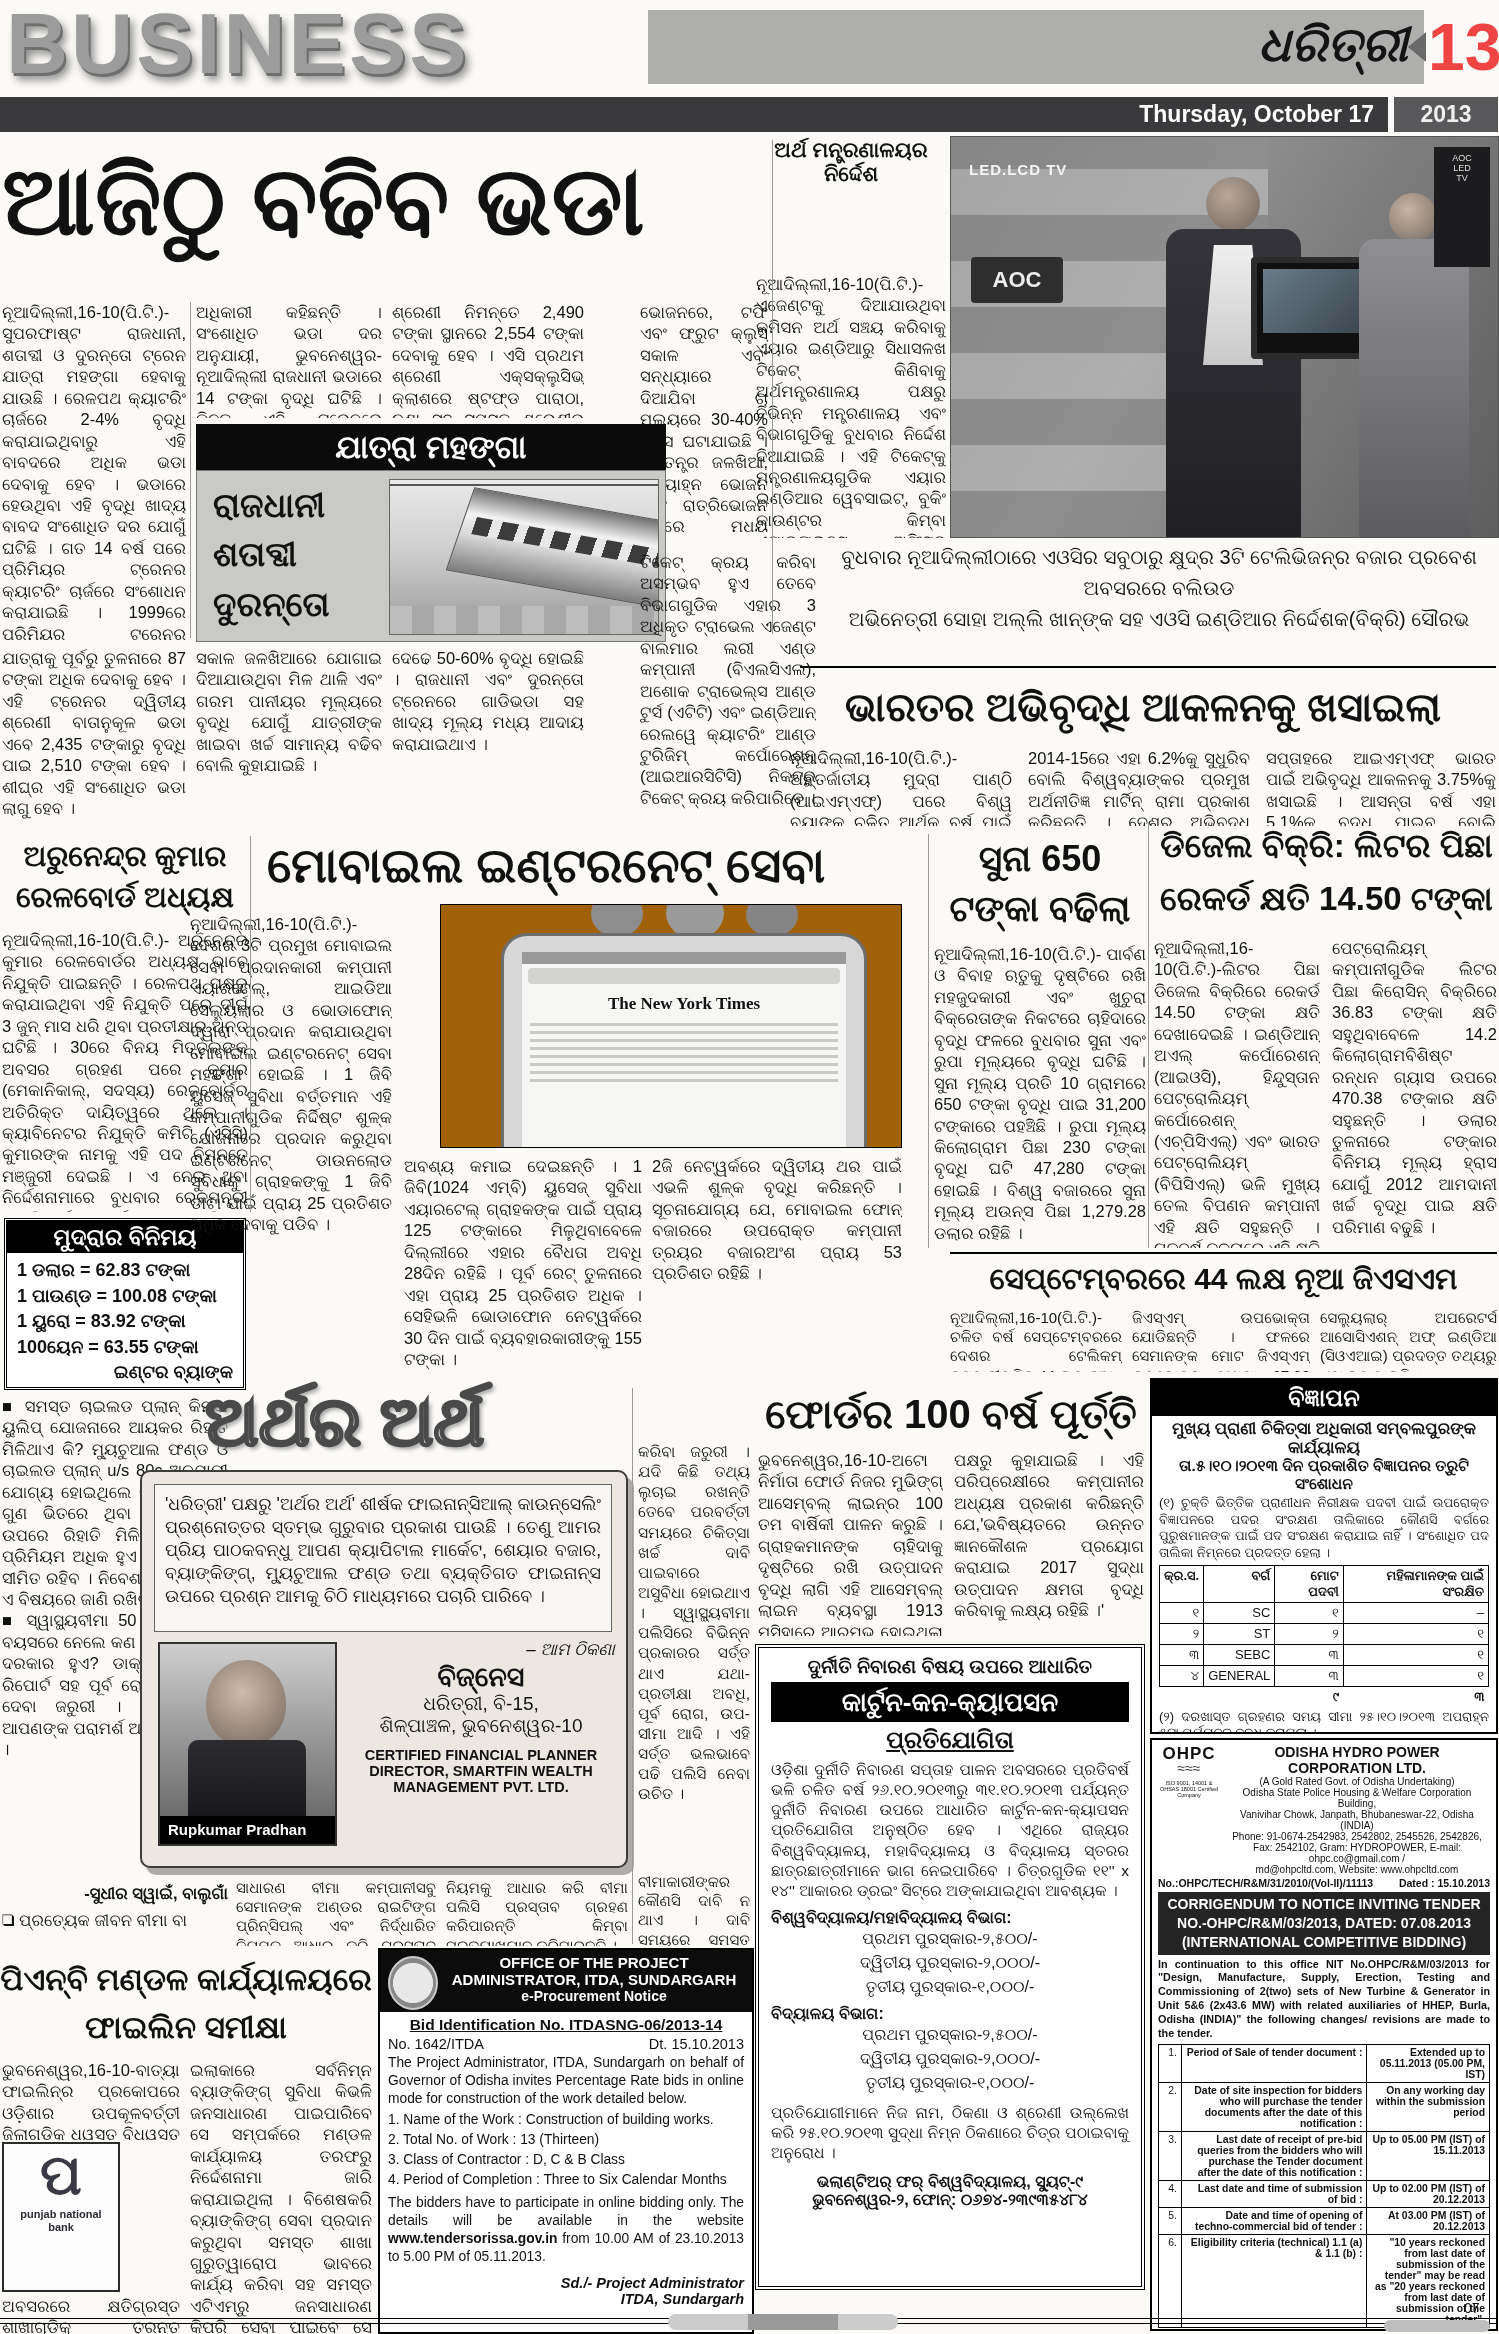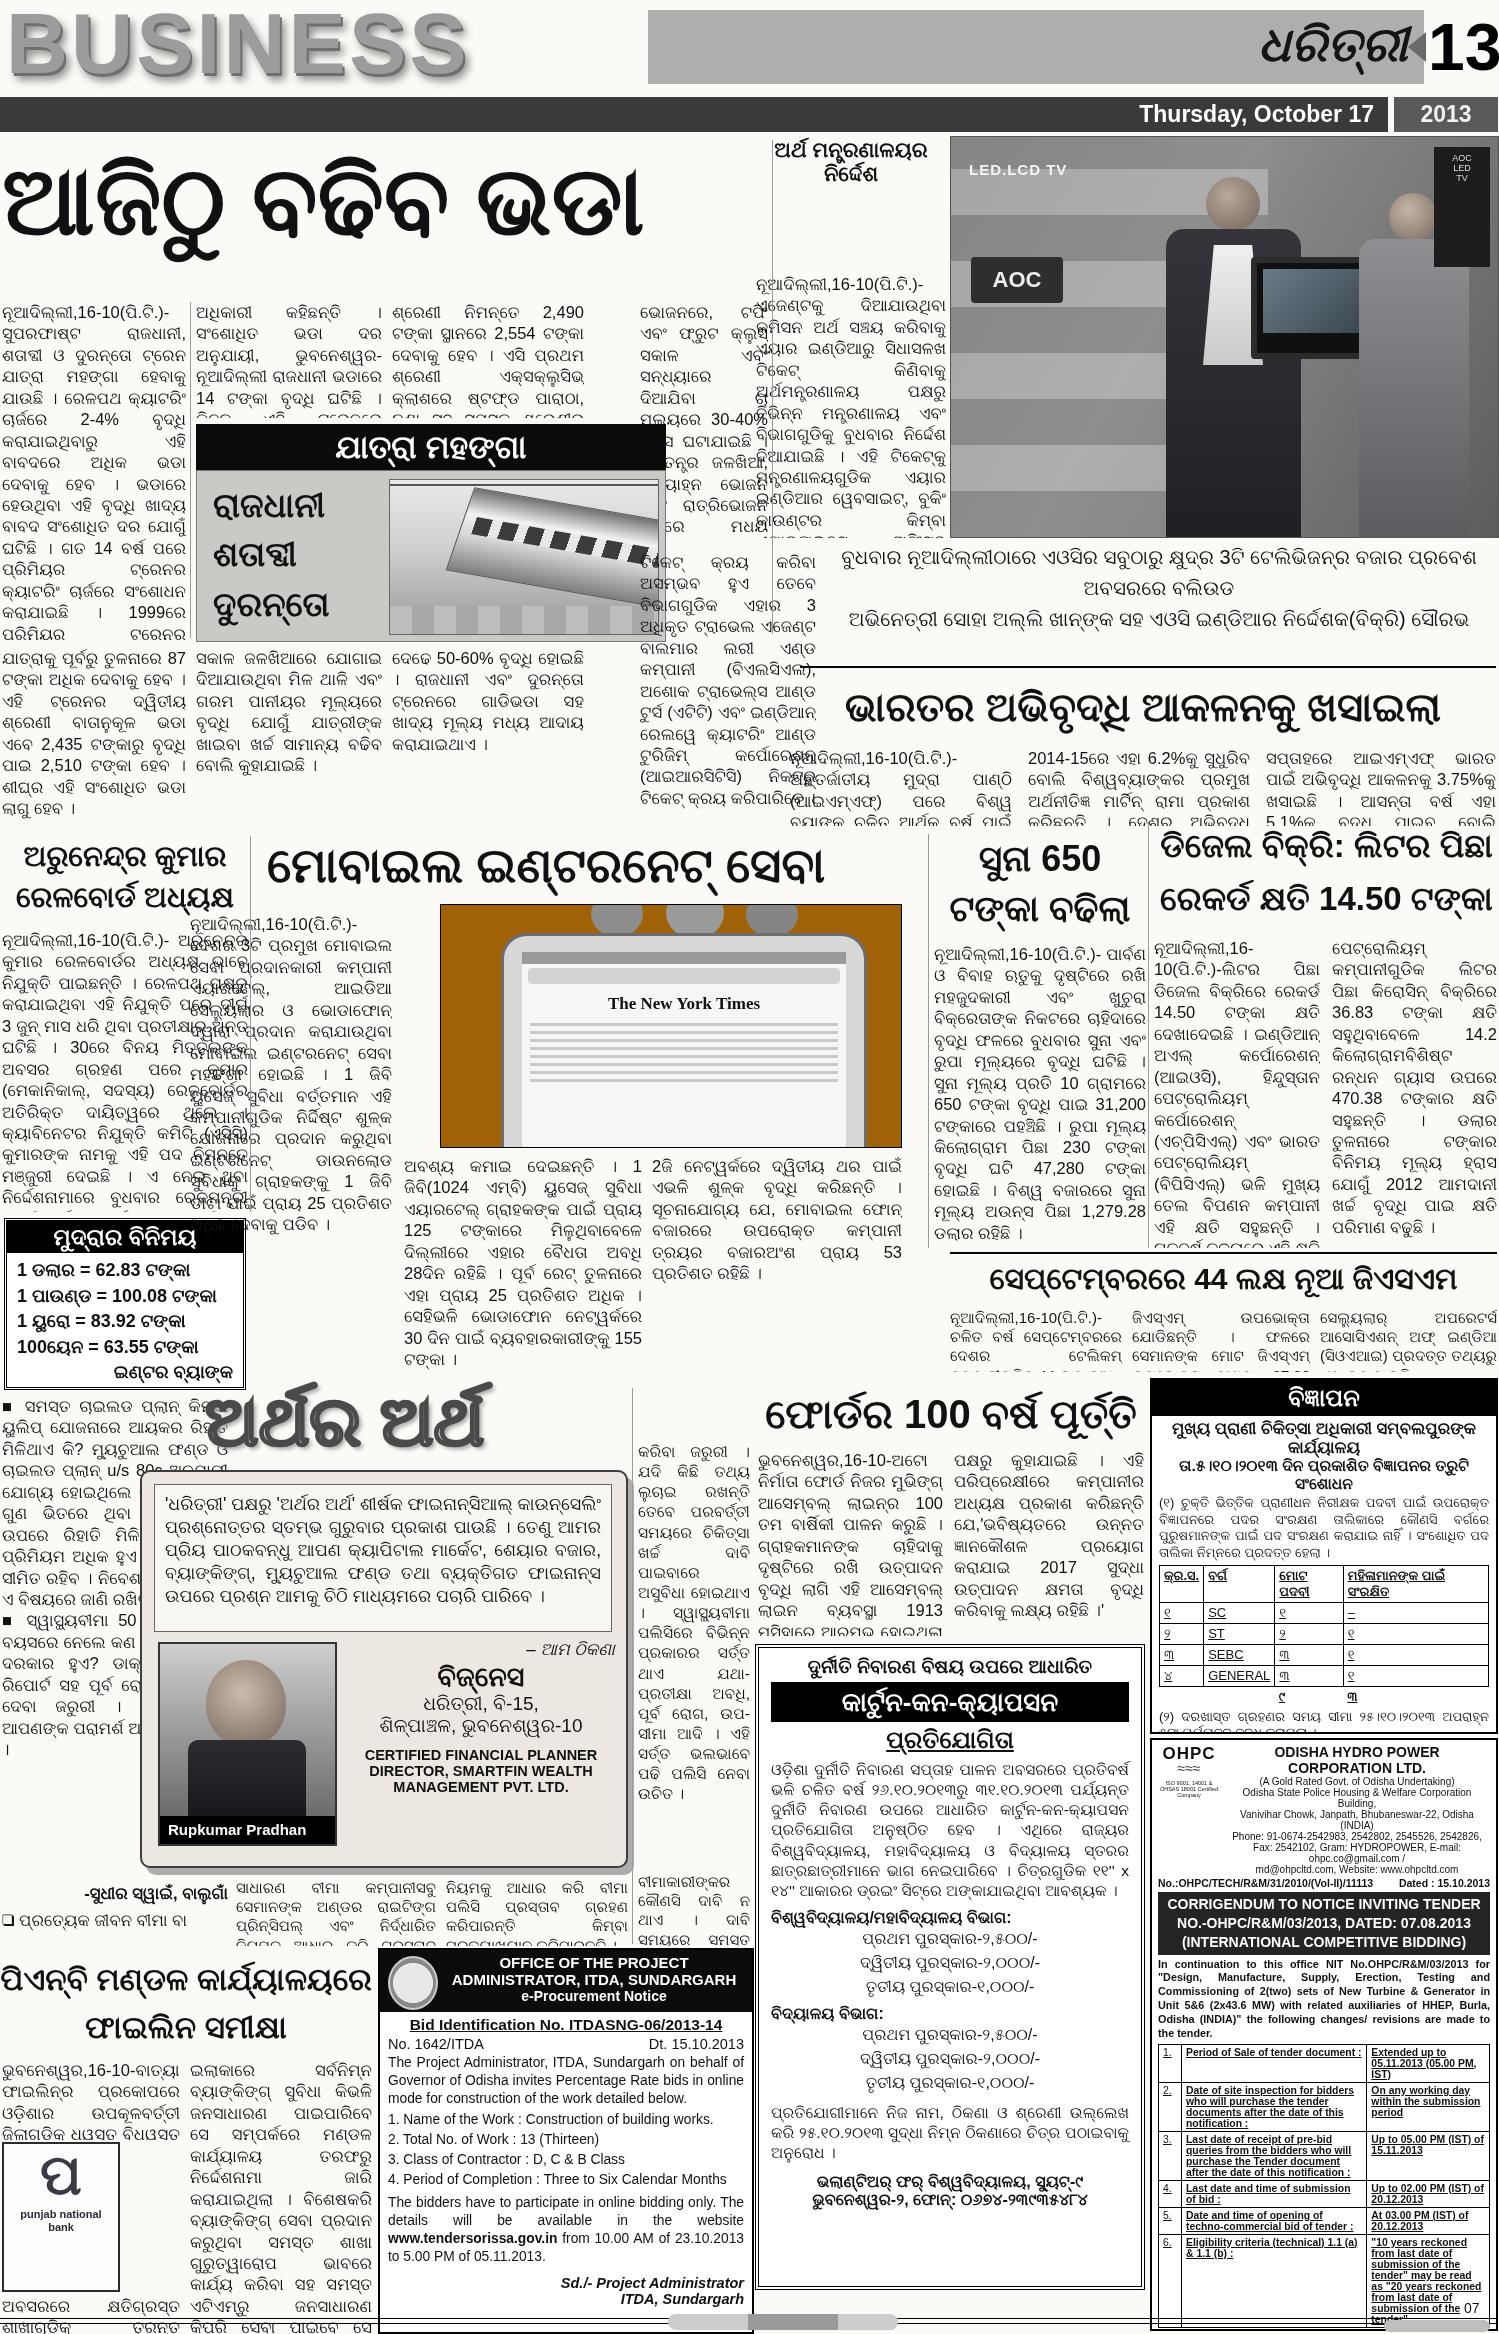--- a/index.html
+++ b/index.html
@@ -8,34 +8,34 @@
   .abs{position:absolute;}
   .txt{font-size:16.5px;line-height:1.3;text-align:justify;overflow:hidden;}
   .sm{font-size:15px;line-height:1.28;text-align:justify;overflow:hidden;}
   .b{font-weight:bold;} .c{text-align:center;} .i{font-style:italic;}
   .hl{font-weight:bold;line-height:1.15;}
   .vr{position:absolute;width:1px;background:#9a9a9a;}
   .hrule{position:absolute;background:#000;}
   .photobox{position:absolute;overflow:hidden;}
   .capbar{position:absolute;left:0;right:0;bottom:0;background:#000;color:#fff;}
   table{border-collapse:collapse;}
-  td,th{border:1px solid #000;padding:2px 4px;vertical-align:top;text-align:left;text-decoration:underline;}
+  td,th{border:1px solid #000;padding:2px 4px;vertical-align:top;text-align:right;}
   .noborder td{border:none;}
 </style>
 </head>
 <body>
 
 <div id="page">
 
   <div class="abs" style="left:6px;top:-6px;width:636px;height:96px;font-size:86px;font-weight:900;letter-spacing:3px;color:#9c9c9c;text-shadow:2px 3px 0 #6f6f6f,5px 7px 8px rgba(0,0,0,.45);">BUSINESS</div>
   <div class="abs" style="left:648px;top:10px;width:776px;height:74px;background:#aeaeac;">
     <div style="position:absolute;right:16px;top:6px;font-size:48px;font-weight:bold;font-style:italic;color:#141414;font-family:'DejaVu Sans',sans-serif;">ଧରିତ୍ରୀ</div>
   </div>
   <div class="abs" style="left:1408px;top:32px;width:0;height:0;border-top:15px solid transparent;border-bottom:15px solid transparent;border-right:18px solid #6a6a6a;"></div>
-  <div class="abs c" style="left:1428px;top:2px;width:70px;height:90px;font-size:66px;font-weight:900;line-height:90px;color:#000000;">13</div>
+  <div class="abs c" style="left:1428px;top:2px;width:70px;height:90px;font-size:66px;font-weight:900;line-height:90px;color:#ef4444;">13</div>
 
   <div class="abs" style="left:0;top:97px;width:1388px;height:35px;background:#3a3a3c;color:#fff;font-size:23px;font-weight:bold;line-height:35px;text-align:right;padding-right:14px;box-sizing:border-box;">Thursday, October 17</div>
   <div class="abs c" style="left:1394px;top:97px;width:104px;height:35px;background:#59595b;color:#f0f0f0;font-size:23px;font-weight:bold;line-height:35px;">2013</div>
 
   <div class="abs hl" style="left:2px;top:146px;width:770px;height:146px;font-size:96px;overflow:hidden;">ଆଜିଠୁ ବଢିବ ଭଡା</div>
   <div class="abs txt" style="left:2px;top:302px;width:184px;height:338px;">ନୂଆଦିଲ୍ଲୀ,16-10(ପି.ଟି.)- ସୁପରଫାଷ୍ଟ ରାଜଧାନୀ, ଶତାବ୍ଦୀ ଓ ଦୁରନ୍ତୋ ଟ୍ରେନ ଯାତ୍ରା ମହଙ୍ଗା ହେବାକୁ ଯାଉଛି । ରେଳପଥ କ୍ୟାଟରିଂ ଚାର୍ଜରେ 2-4% ବୃଦ୍ଧି କରାଯାଇଥିବାରୁ ଏହି ବାବଦରେ ଅଧିକ ଭଡା ଦେବାକୁ ହେବ । ଭଡାରେ ହେଉଥିବା ଏହି ବୃଦ୍ଧି ଖାଦ୍ୟ ବାବଦ ସଂଶୋଧିତ ଦର ଯୋଗୁଁ ଘଟିଛି । ଗତ 14 ବର୍ଷ ପରେ ପ୍ରିମିୟର ଟ୍ରେନର କ୍ୟାଟରିଂ ଚାର୍ଜରେ ସଂଶୋଧନ କରାଯାଇଛି । 1999ରେ ପ୍ରିମିୟର ଟ୍ରେନର କ୍ୟାଟରିଂ ଚାର୍ଜ ଶେଷଥର ସ୍ଥିର ହୋଇଥିଲା । ଗତ 10 ଦିନ ମଧ୍ୟରେ ଖାଦ୍ୟ ଦର ଦୁଇଥର ବୃଦ୍ଧି ପାଇଛି । ଶ୍ରେଣୀ ଭେଦରେ ଭଡା 2%ରୁ ଅଧିକ ବୃଦ୍ଧି ପାଇଛି । ଦୁରନ୍ତୋ ଟ୍ରେନର ଭଡା ମଧ୍ୟ ସମାନ ଅନୁପାତରେ ବଢିବ । ସଂଶୋଧିତ ଦର 17ଠାରୁ ଲାଗୁ ହେବ ବୋଲି ଜଣେ ବରିଷ୍ଠ</div>
   <div class="abs txt" style="left:196px;top:302px;width:186px;height:116px;">ଅଧିକାରୀ କହିଛନ୍ତି । ସଂଶୋଧିତ ଭଡା ଦର ଅନୁଯାୟୀ, ଭୁବନେଶ୍ୱର-ନୂଆଦିଲ୍ଲୀ ରାଜଧାନୀ ଭଡାରେ 14 ଟଙ୍କା ବୃଦ୍ଧି ଘଟିଛି । କିନ୍ତୁ ଏହି ଟ୍ରେନରେ ଫେରିବା ପଥରେ ନୂଆଦିଲ୍ଲୀ-ଭୁବନେଶ୍ୱର ପାଇଁ</div>
   <div class="abs txt" style="left:392px;top:302px;width:192px;height:116px;">ଶ୍ରେଣୀ ନିମନ୍ତେ 2,490 ଟଙ୍କା ସ୍ଥାନରେ 2,554 ଟଙ୍କା ଦେବାକୁ ହେବ । ଏସି ପ୍ରଥମ ଶ୍ରେଣୀ ଏକ୍ସକ୍ଲୁସିଭ୍ କ୍ଲାଶରେ ଷ୍ଟଫ୍ଡ ପାରାଠା, ଚଣା ସହ ସମସ୍ତ ଶ୍ରେଣୀର ପ୍ରିମିୟର</div>
   <div class="abs txt" style="left:640px;top:302px;width:128px;height:230px;">ଭୋଜନରେ, ଟଫି ଏବଂ ଫ୍ରୁଟ କ୍ଲୁସ୍ ସକାଳ ଏବଂ ସନ୍ଧ୍ୟାରେ ଦିଆଯିବା ଚା ମୂଲ୍ୟରେ 30-40% ହ୍ରାସ ଘଟାଯାଇଛି । ସ୍ୱତନ୍ତ୍ର ଜଳଖିଆ, ମଧ୍ୟାହ୍ନ ଭୋଜନ ଏବଂ ରାତ୍ରିଭୋଜନ ଦରରେ ମଧ୍ୟ ସଂଶୋଧନ କରାଯାଇଛି ।</div>
   <div class="abs txt" style="left:2px;top:648px;width:184px;height:180px;">ଯାତ୍ରାକୁ ପୂର୍ବରୁ ତୁଳନାରେ 87 ଟଙ୍କା ଅଧିକ ଦେବାକୁ ହେବ । ଏହି ଟ୍ରେନର ଦ୍ୱିତୀୟ ଶ୍ରେଣୀ ବାତାନୁକୂଳ ଭଡା ଏବେ 2,435 ଟଙ୍କାରୁ ବୃଦ୍ଧି ପାଇ 2,510 ଟଙ୍କା ହେବ । ଶୀଘ୍ର ଏହି ସଂଶୋଧିତ ଭଡା ଲାଗୁ ହେବ ।</div>

